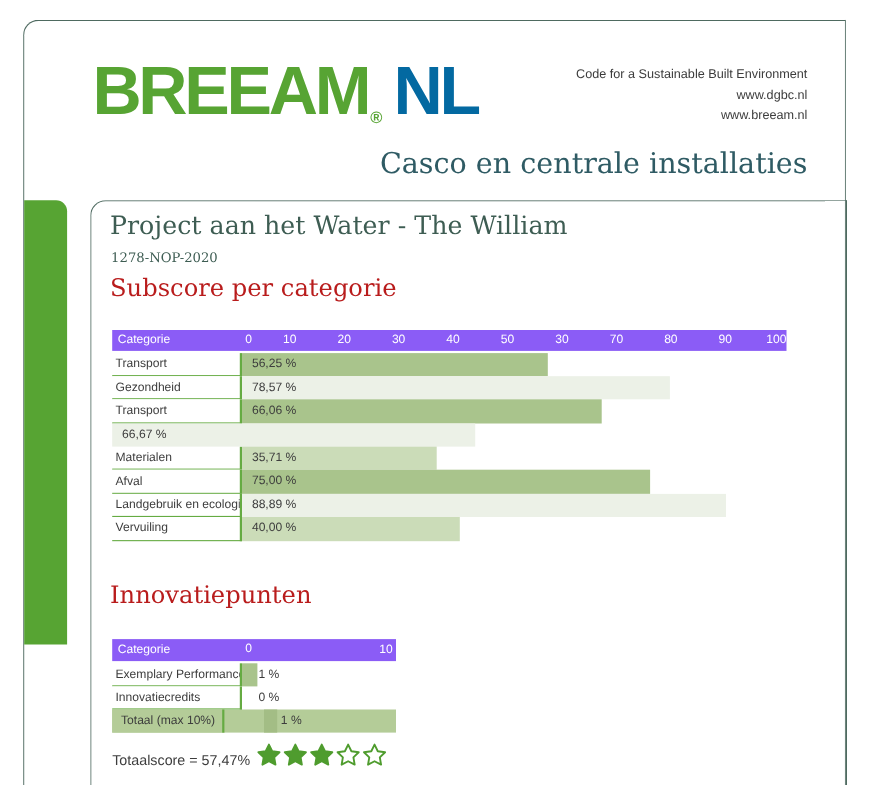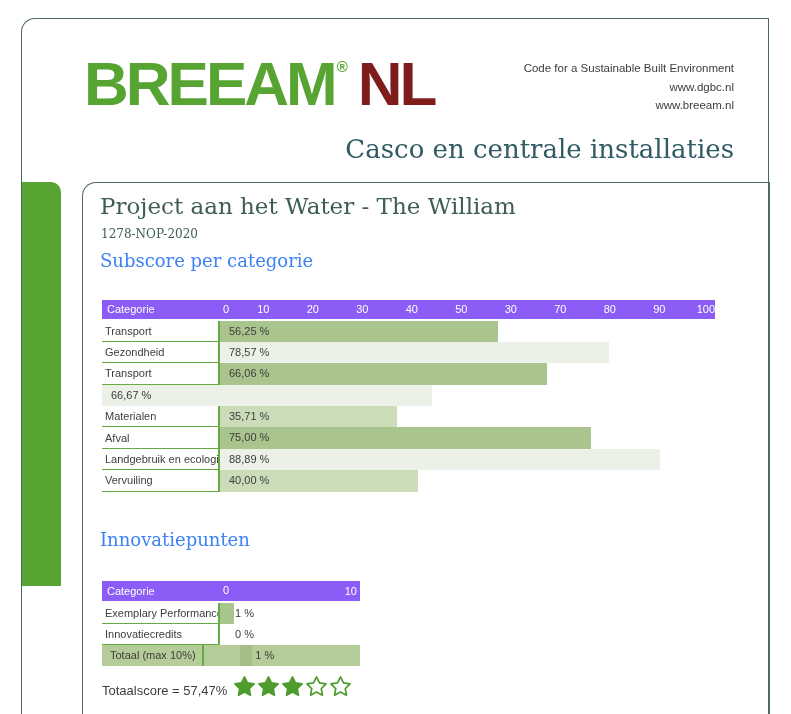--- a/index.html
+++ b/index.html
@@ -8,38 +8,38 @@
 
   
   .outer-card{position:absolute;left:21px;top:18px;width:748px;height:696px;
     border:1.5px solid #4e6a60;border-bottom:none;border-radius:14px 0 0 0;box-sizing:border-box;}
   .green-accent{position:absolute;left:22px;top:182px;width:39px;height:404px;
     background:#57a433;border-radius:0 10px 0 0;}
   .inner-card{position:absolute;left:82px;top:182px;width:688px;height:532px;
     border:1.5px solid #4e6a60;border-bottom:none;border-radius:14px 0 0 0;box-sizing:border-box;}
 
   
-  .logo{position:absolute;left:84px;top:53px;display:flex;align-items:flex-start;line-height:1;}
+  .logo{position:absolute;left:84px;top:53px;display:flex;align-items:flex-end;line-height:1;}
   .logo .brand{font-size:62px;font-weight:bold;letter-spacing:-3px;color:#57a433;}
   .logo .reg{font-size:15px;color:#57a433;margin:6px 0 0 2px;font-weight:bold;}
-  .logo .region{font-size:62px;font-weight:bold;letter-spacing:-3px;color:#7f1d1d;margin-left:10px;}
+  .logo .region{font-size:62px;font-weight:bold;letter-spacing:-3px;color:#0369a1;margin-left:10px;}
 
   
   .header-right{position:absolute;right:57px;top:59px;text-align:right;
     font-size:11.5px;line-height:18.5px;color:#3c3c3c;}
   .scheme-title{position:absolute;right:57px;top:134px;
     font-family:"DejaVu Serif",serif;font-size:26px;color:#2f5b64;}
 
   
   .project-title{position:absolute;left:100px;top:193px;
     font-family:"DejaVu Serif",serif;font-size:23px;color:#3e5d53;}
   .project-code{position:absolute;left:101px;top:227px;
     font-family:"DejaVu Serif",serif;font-size:12px;color:#3e5d53;}
   .section-title{position:absolute;left:100px;
-    font-family:"DejaVu Serif",serif;font-size:18px;color:#3b82f6;}
+    font-family:"DejaVu Serif",serif;font-size:22px;color:#b91c1c;}
   .section-subscore{top:250px;}
   .section-innovation{top:529px;}
 
   
   .chart{position:absolute;font-size:11px;color:#3d3d3d;}
   .chead{display:flex;background:#8b5cf6;color:#ffffff;margin-bottom:1.5px;}
   .chead .lbl{line-height:19px;padding-left:5px;box-sizing:border-box;}
   .chead .plot{position:relative;display:flex;}
   .chead .zero{position:absolute;left:3px;line-height:19px;}
   .chead .ten-right{position:absolute;right:3px;line-height:20px;}

